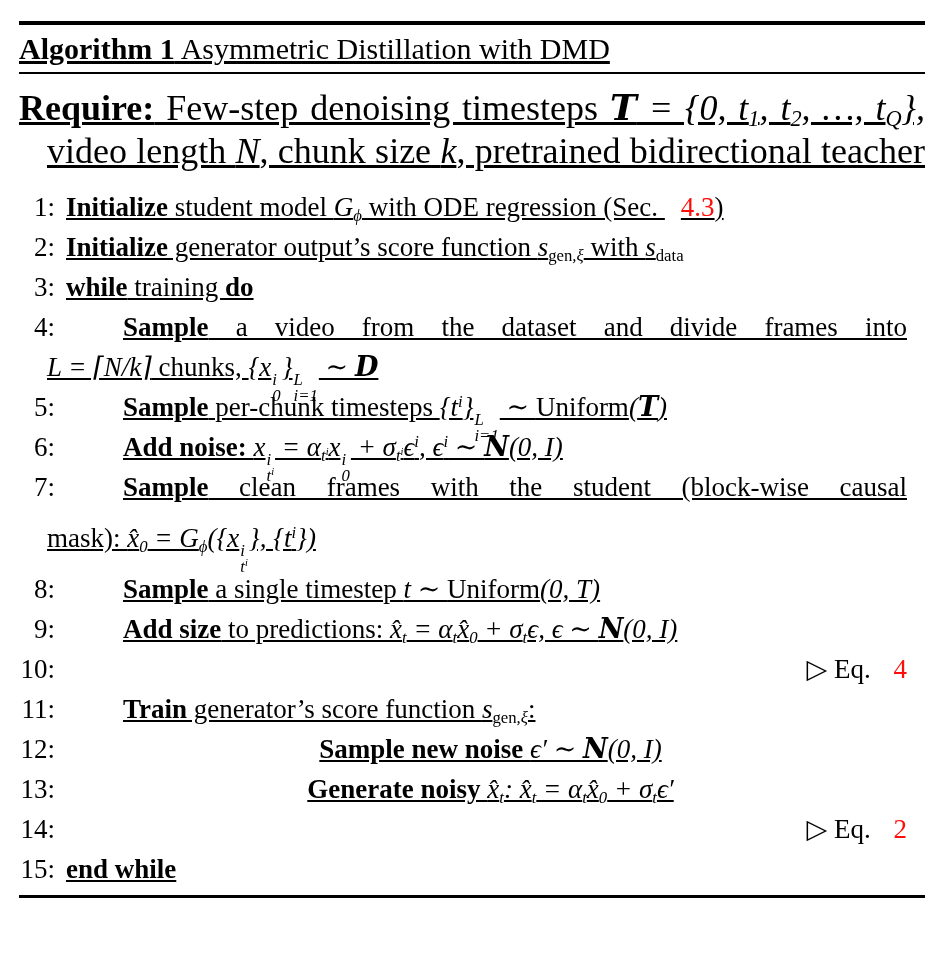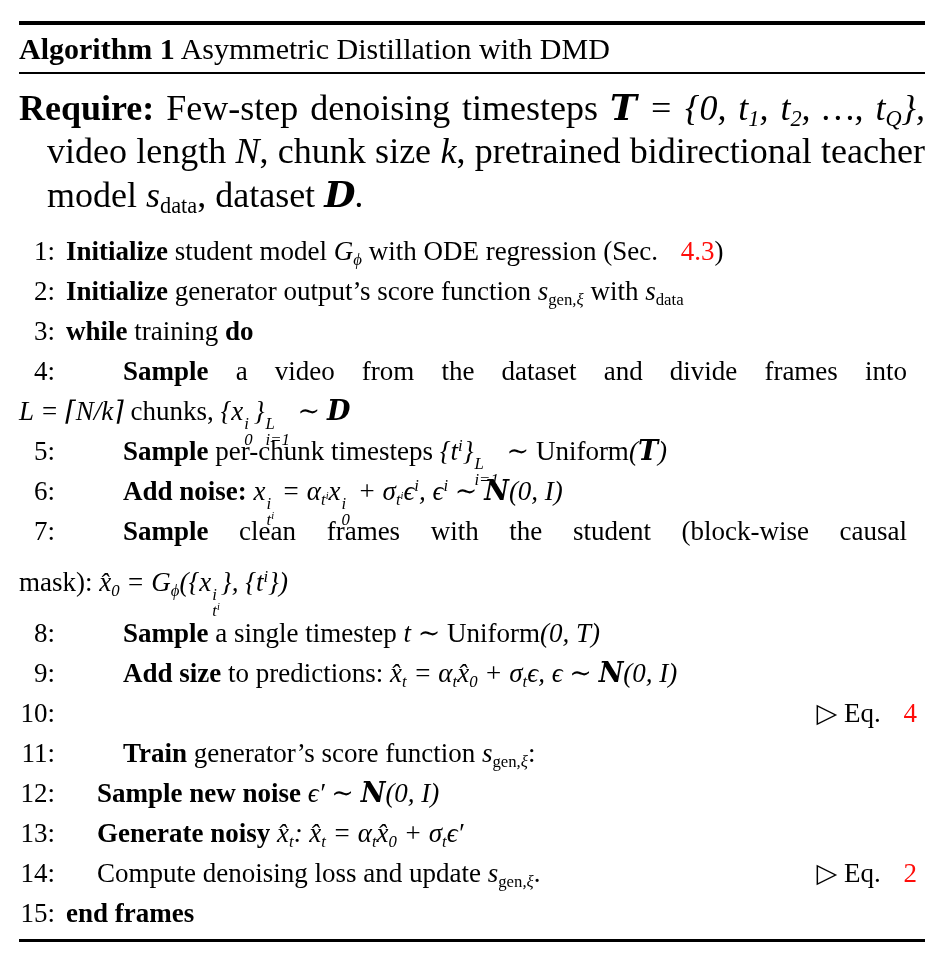--- a/index.html
+++ b/index.html
@@ -2,41 +2,41 @@
 <html style="--red: #ff0d0a;"><head>
 <meta charset="utf-8">
 <style>
   html,body{margin:0;padding:0;background:#ffffff;}
   body{
     width:944px;height:956px;overflow:hidden;
     font-family:"Liberation Serif","DejaVu Serif","DejaVu Sans",serif;
     color:#000;
     -webkit-font-smoothing:antialiased;
   }
-  .page{padding:21px 19px 12px;}
+  .page{padding:21px 19px 12px;text-decoration:underline;}
   .rule{border:0;border-top:4px solid #000;}
   .rule-mid{border-top:2px solid #000;}
   .rule-bottom{border-top:3px solid #000;margin-top:6px;}
   .caption{font-size:30px;line-height:47px;white-space:nowrap;}
   .caption .bseg{font-weight:bold;}
   .require{margin-top:12px;font-size:36px;}
   .req-line{line-height:43px;}
   .req-line.hang{padding-left:28px;}
   .req-line.jline{text-align:justify;text-align-last:justify;}
   .algo-body{margin-top:14px;}
   .algo-line{position:relative;font-size:27px;height:40px;line-height:40px;white-space:nowrap;}
   .algo-line.tall{height:62px;line-height:62px;}
   .num{position:absolute;left:0;top:0;width:36px;text-align:right;}
   .content{display:block;margin-right:18px;}
   .ind0 .content{margin-left:47px;}
   .ind1 .content{margin-left:104px;}
-  .ind2 .content{margin-left:78px;}
-  .indc .content{}
+  .ind2 .content{margin-left:55px;text-align:center;}
+  .indc .content{margin-left:28px;}
   .jline .content{text-align:justify;text-align-last:justify;white-space:normal;}
-  .tail{position:absolute;right:8px;top:0;}
+  .tail{position:absolute;right:18px;top:0;}
   .bseg{font-weight:bold;}
   .redseg{color:var(--red,#ff0000);margin-left:16px;}
   .mseg{font-style:italic;font-family:"Liberation Serif","DejaVu Serif","DejaVu Sans",serif;}
   .mseg .rm{font-style:normal;}
   .mseg .cal{font-style:italic;font-weight:bold;font-family:"DejaVu Serif","DejaVu Sans",serif;}
   .mseg sub,.mseg sup{font-size:62%;line-height:0;}
   .mseg sup{vertical-align:0.55em;}
   .mseg sub{vertical-align:-0.28em;}
   .stack{display:inline-flex;flex-direction:column;align-items:flex-start;font-size:62%;line-height:1;vertical-align:-0.55em;margin-left:1px;margin-right:1px;}
   .stack .st-sup,.stack .st-sub{display:block;height:0.95em;}
@@ -46,21 +46,20 @@
 
 <div class="page">
   <div class="rule"></div>
   <div class="caption">
     <span class="bseg">Algorithm 1</span><span> Asymmetric Distillation with DMD</span>
   </div>
   <div class="rule rule-mid"></div>
   <div class="require" id="require">
       <div class="req-line jline"><span class="bseg">Require:</span><span class="rseg">  Few-step denoising timesteps </span><span class="mseg"><span class="cal">T</span> = {0, t<sub>1</sub>, t<sub>2</sub>, …, t<sub>Q</sub>},</span></div>
       <div class="req-line hang jline"><span class="rseg">video length </span><span class="mseg">N</span><span class="rseg">, chunk size </span><span class="mseg">k</span><span class="rseg">, pretrained bidirectional teacher</span></div>
-      <div class="req-line hang"><span class="rseg">model </span><span class="mseg">s<sub><span class="rm">data</span></sub></span><span class="rseg">, dataset </span><span class="mseg"><span class="cal">D</span>.</span></div>
     </div>
   <div class="algo-body" id="algo-body">
       <div class="algo-line ind0">
         <span class="num">1:</span>
         <span class="content"><span class="bseg">Initialize</span><span class="rseg"> student model </span><span class="mseg">G<sub>ϕ</sub></span><span class="rseg"> with ODE regression (Sec. </span><span class="redseg">4.3</span><span class="rseg">)</span></span>
       </div>
       <div class="algo-line ind0">
         <span class="num">2:</span>
         <span class="content"><span class="bseg">Initialize</span><span class="rseg"> generator output’s score function </span><span class="mseg">s<sub><span class="rm">gen</span>,ξ</sub></span><span class="rseg"> with </span><span class="mseg">s<sub><span class="rm">data</span></sub></span></span>
       </div>
@@ -127,22 +126,21 @@
       <div class="algo-line ind2">
         <span class="num">12:</span>
         <span class="content"><span class="bseg">Sample new noise </span><span class="mseg">ϵ′ ∼ <span class="cal">N</span>(0, I)</span></span>
       </div>
       <div class="algo-line ind2">
         <span class="num">13:</span>
         <span class="content"><span class="bseg">Generate noisy </span><span class="mseg">x̂<sub>t</sub>: x̂<sub>t</sub> = α<sub>t</sub>x̂<sub>0</sub> + σ<sub>t</sub>ϵ′</span></span>
       </div>
       <div class="algo-line ind2">
         <span class="num">14:</span>
-        <span class="content"><span class="rseg">Compute denoising loss and update </span><span class="mseg">s<sub><span class="rm">gen</span>,ξ</sub></span><span class="rseg">.</span></span>
         <span class="tail"><span class="rseg">▷ Eq. </span><span class="redseg">2</span></span>
       </div>
       <div class="algo-line ind0">
         <span class="num">15:</span>
-        <span class="content"><span class="bseg">end frames</span></span>
+        <span class="content"><span class="bseg">end while</span></span>
       </div>
     </div>
   <div class="rule rule-bottom"></div>
 </div>
 
 </body></html>

